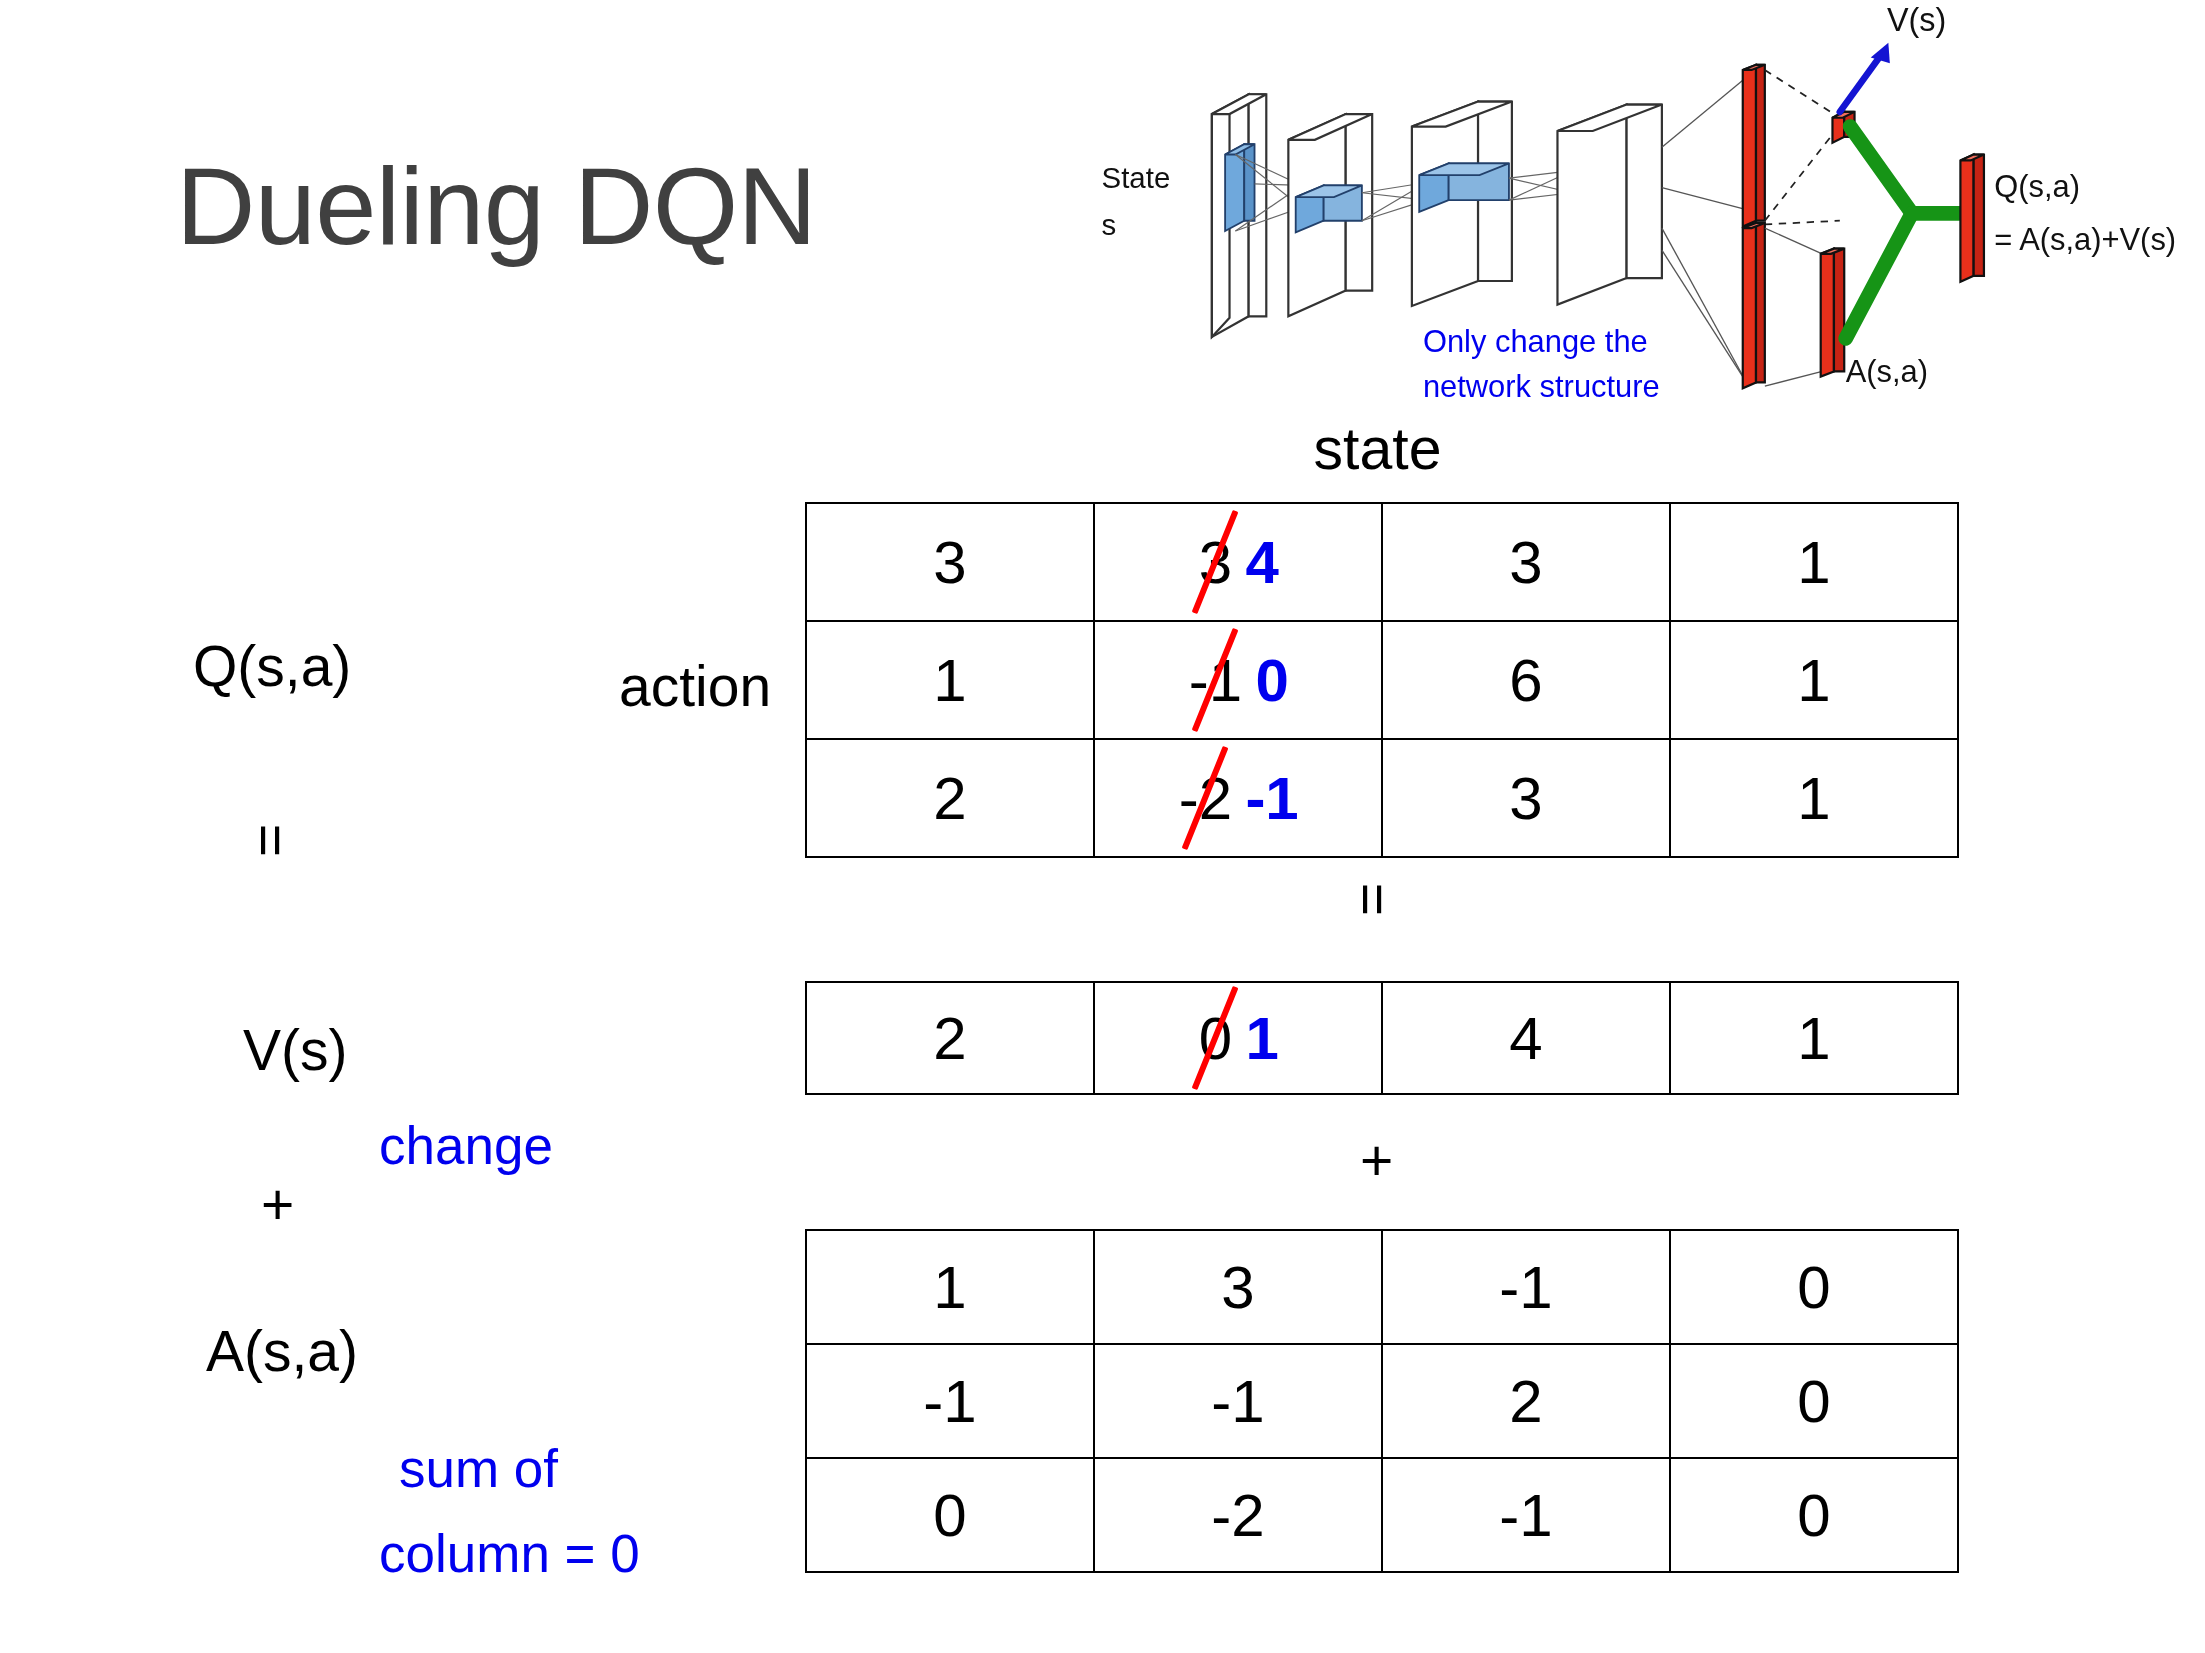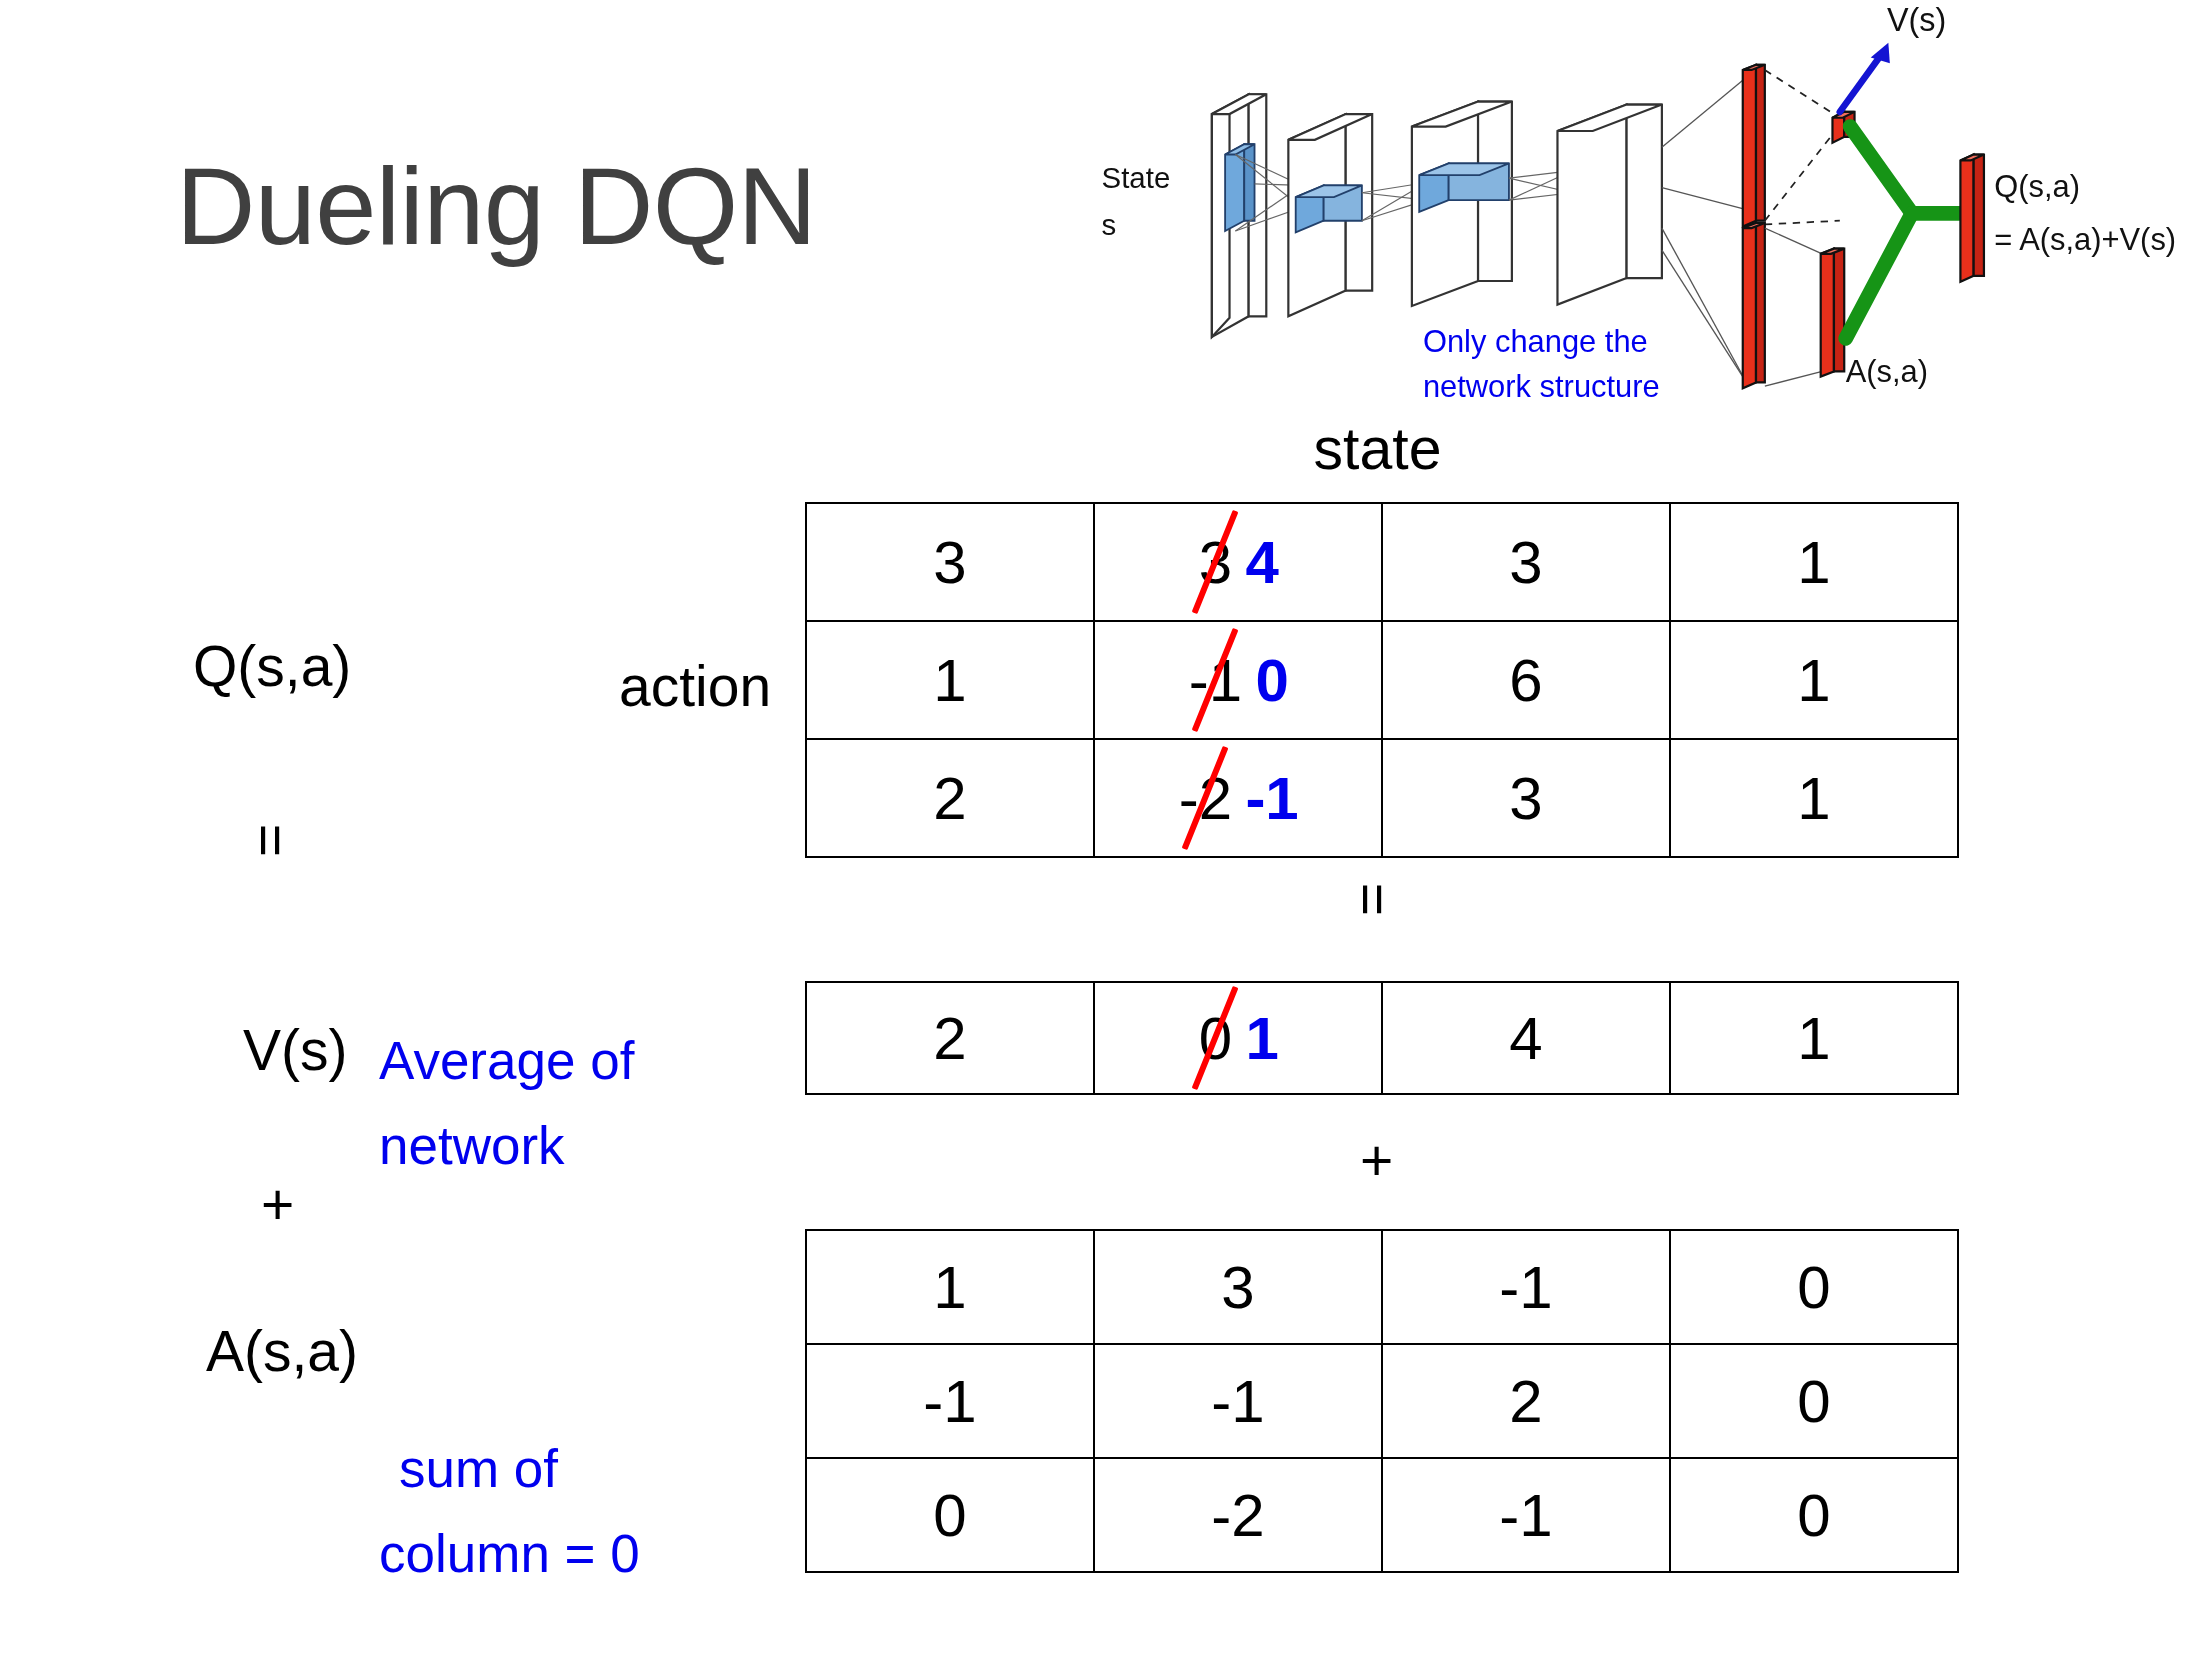--- a/index.html
+++ b/index.html
@@ -283,22 +283,21 @@
     </svg>
   </div>
 
   <div id="state-header">state</div>
 
   <div class="side-label" style="left:193px; top:638px;">Q(s,a)</div>
   <div class="side-label" style="left:619px; top:658px;">action</div>
   <div class="eq-rot" style="left:254px; top:812px;">=</div>
 
   <div class="side-label" style="left:243px; top:1022px;">V(s)</div>
-  <div class="blue-note" style="left:379px; top:1029px;">Average of</div>
-  <div class="blue-note" style="left:379px; top:1114px;">network</div>
+  <div class="blue-note" style="left:379px; top:1114px;">change</div>
   <div class="op-sym" style="left:261px; top:1176px;">+</div>
 
   <div class="side-label" style="left:206px; top:1323px;">A(s,a)</div>
   <div class="blue-note" style="left:399px; top:1437px;">sum of</div>
   <div class="blue-note" style="left:379px; top:1522px;">column = 0</div>
 
   <div class="eq-rot" style="left:1356px; top:871px;">=</div>
   <div class="op-sym" style="left:1360px; top:1132px;">+</div>
 
   <table class="grid" id="q-table">

